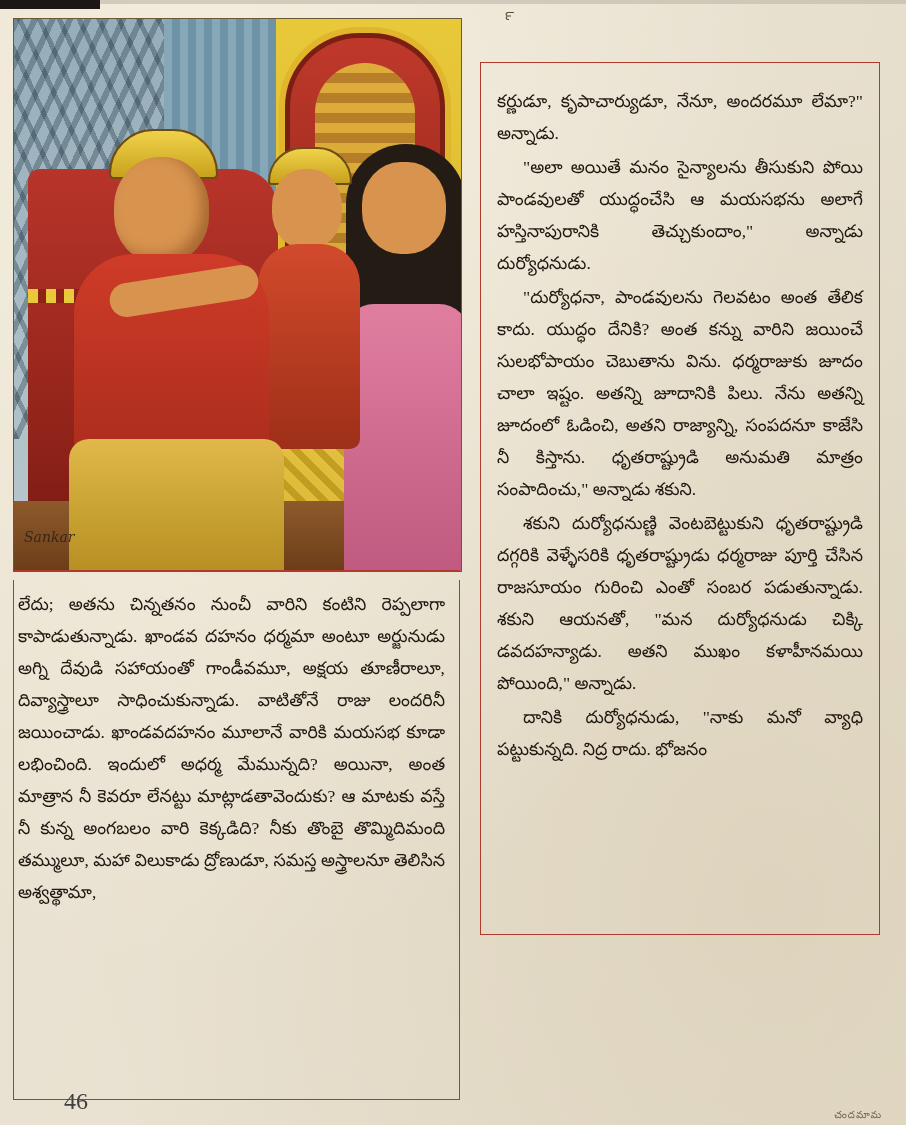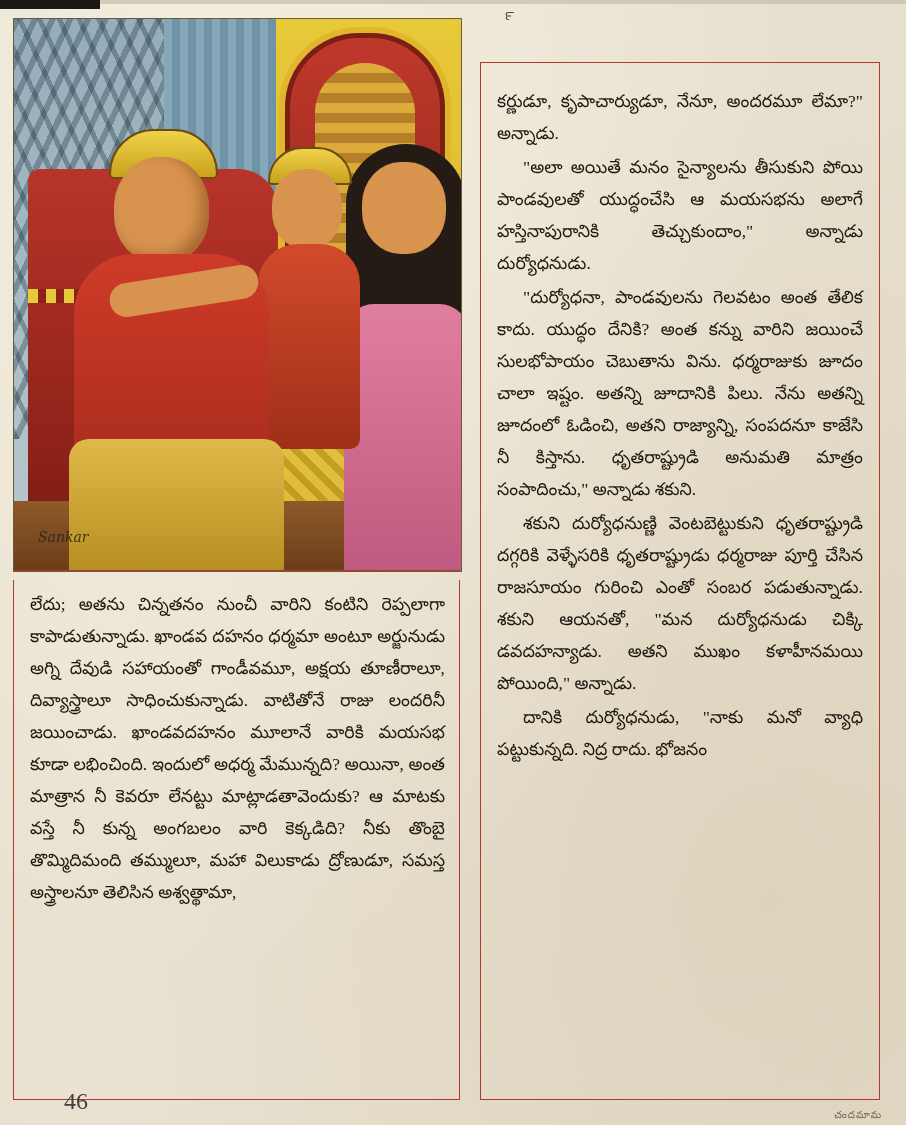--- a/index.html
+++ b/index.html
@@ -170,44 +170,44 @@
     background: linear-gradient(180deg,#e07ea0,#c05a80);
     border-radius: 30px 30px 0 0;
   }
   .il-arm {
     position:absolute; left: 95px; top: 255px; width: 150px; height: 34px;
     background:#d8944f; border-radius: 18px; transform: rotate(-9deg);
   }
   .il-sign {
     position:absolute; left: 10px; bottom: 26px;
     font-family: "DejaVu Serif", serif; font-style: italic;
-    font-size: 14px; color: #2a2118; opacity:.85;margin-left:14px;
+    font-size: 14px; color: #2a2118; opacity:.85;
   }
 
   
   .col-right {
     position: absolute;
     left: 480px;
     top: 62px;
     width: 400px;
-    height: 1038px;
+    height: 873px;
     border: 1px solid #b03a2e;
     box-sizing: border-box;
     padding: 22px 16px 10px 16px;
   }
   .col-left-lower {
     position: absolute;
     left: 13px;
     top: 580px;
     width: 447px;
     height: 520px;
     border: 1px solid #b03a2e;
     border-top: none;
     box-sizing: border-box;
-    padding: 8px 14px 10px 16px;
+    padding: 8px 14px 10px 4px;
   }
   p.tx {
     margin: 0 0 2px 0;
     font-family: "Liberation Serif", serif;
     font-size: 17.5px;
     line-height: 32px;
     color: #1d1710;
     text-align: justify;
     text-justify: inter-word;
   }

